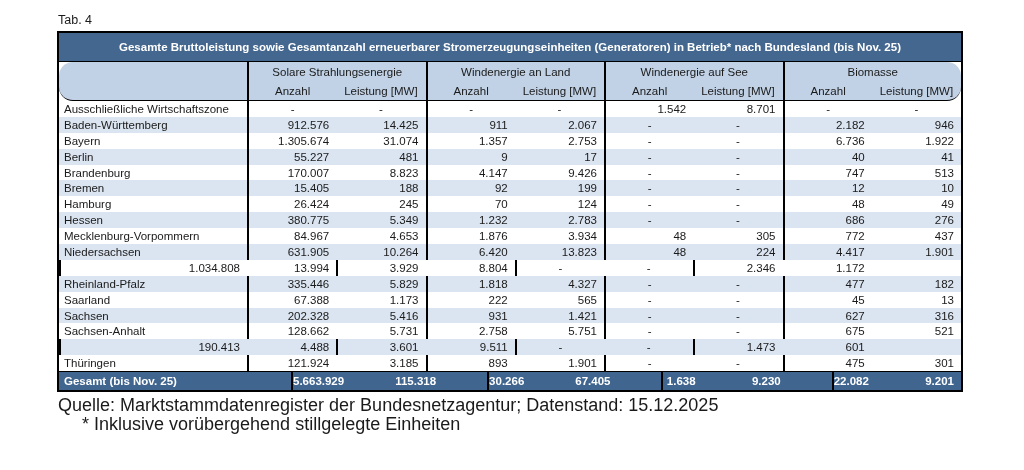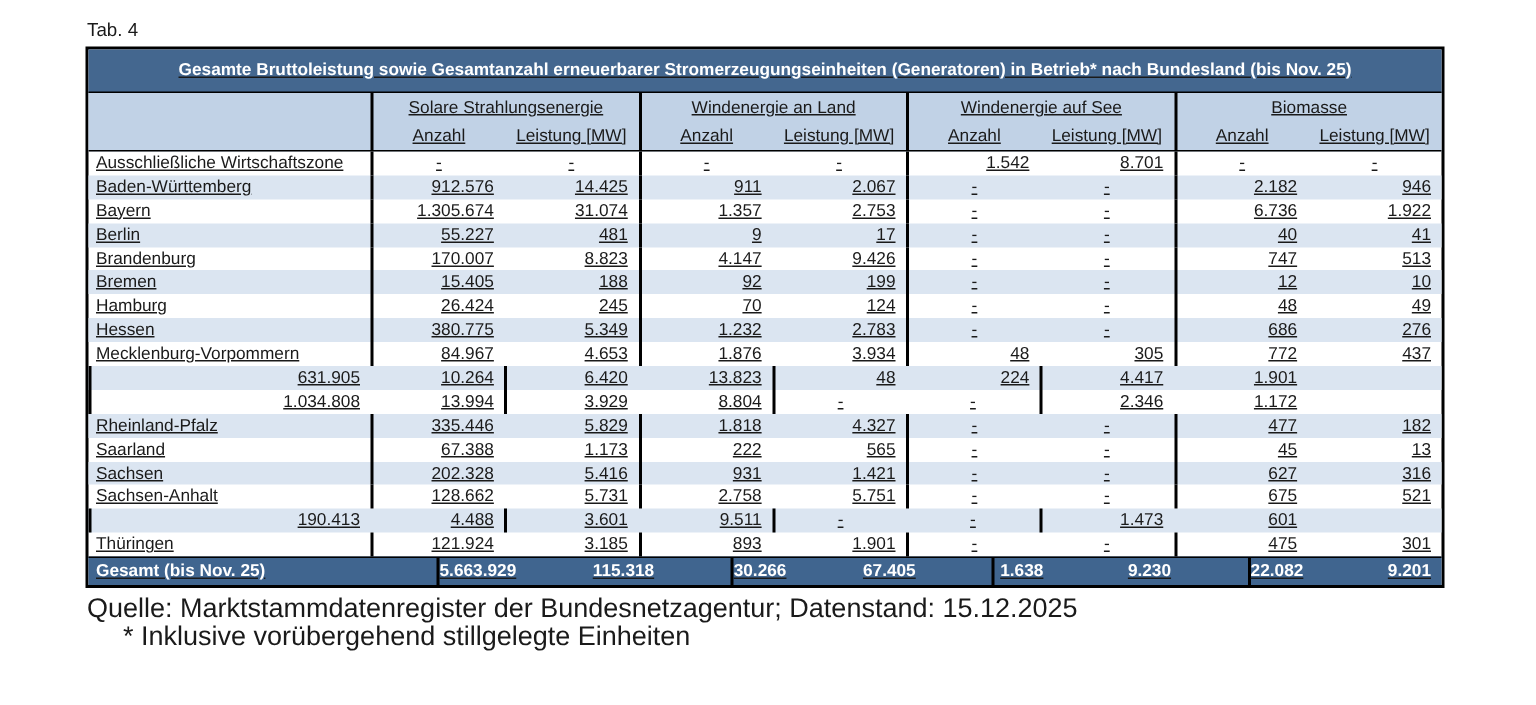--- a/index.html
+++ b/index.html
@@ -8,25 +8,25 @@
     --c-headlight:#C1D2E6;
     --c-stripe:#DBE5F1;
     --c-border:#000000;
     --c-text:#1A1A1A;
   }
   *{box-sizing:border-box;margin:0;padding:0;}
   html,body{width:1024px;height:470px;background:#FFFFFF;overflow:hidden;
     font-family:"Liberation Sans","DejaVu Sans",sans-serif;color:var(--c-text);}
   .tab-label{position:absolute;left:58px;top:13px;font-size:12.5px;}
   .table-wrap{position:absolute;left:57px;top:31px;width:906px;
-    border:2px solid var(--c-border);background:#fff;text-decoration:underline;}
+    border:2px solid var(--c-border);background:#fff;}
   .title-row{background:var(--c-dark);color:#FFFFFF;font-weight:bold;
     font-size:11.5px;text-align:center;height:29px;display:flex;
     align-items:center;justify-content:center;border-bottom:1px solid var(--c-border);}
-  .grid{display:grid;grid-template-columns:188px repeat(8,1fr);}
+  .grid{display:grid;grid-template-columns:188px repeat(8,1fr);border-radius:14px;}
   .header-grid{background:var(--c-headlight);border-bottom:1px solid var(--c-border);
     grid-template-rows:20px 18px;font-size:11.5px;}
   .h-name{grid-row:1 / span 2;grid-column:1;}
   .h-group{grid-column:span 2;display:flex;align-items:center;justify-content:center;
     border-left:2px solid var(--c-border);}
   .h-sub{display:flex;align-items:center;justify-content:center;}
   .h-sub.gsep{border-left:2px solid var(--c-border);}
   .row{display:grid;grid-template-columns:188px repeat(8,1fr);height:15.9px;
     font-size:11.5px;}
   .row:nth-child(even){background:var(--c-stripe);}
@@ -162,20 +162,21 @@
         <div class="cell cell-num gsep">84.967</div>
         <div class="cell cell-num">4.653</div>
         <div class="cell cell-num gsep">1.876</div>
         <div class="cell cell-num">3.934</div>
         <div class="cell cell-num gsep">48</div>
         <div class="cell cell-num">305</div>
         <div class="cell cell-num gsep">772</div>
         <div class="cell cell-num">437</div>
       </div>
       <div class="row">
+        <div class="cell cell-label">Niedersachsen</div>
         <div class="cell cell-num gsep">631.905</div>
         <div class="cell cell-num">10.264</div>
         <div class="cell cell-num gsep">6.420</div>
         <div class="cell cell-num">13.823</div>
         <div class="cell cell-num gsep">48</div>
         <div class="cell cell-num">224</div>
         <div class="cell cell-num gsep">4.417</div>
         <div class="cell cell-num">1.901</div>
       </div>
       <div class="row">

